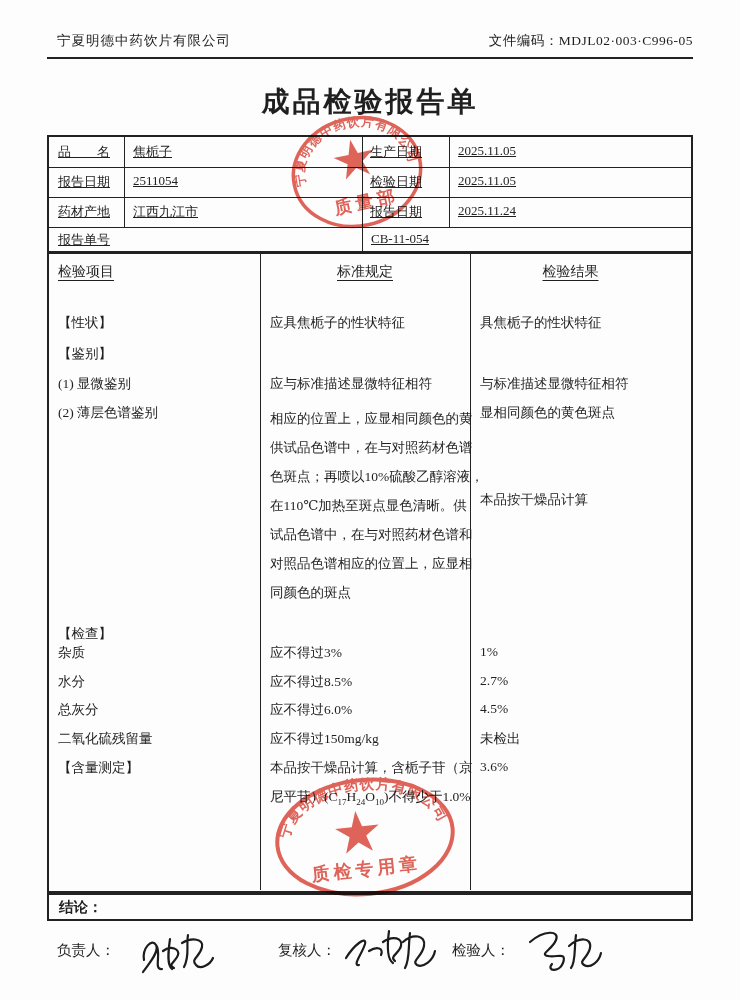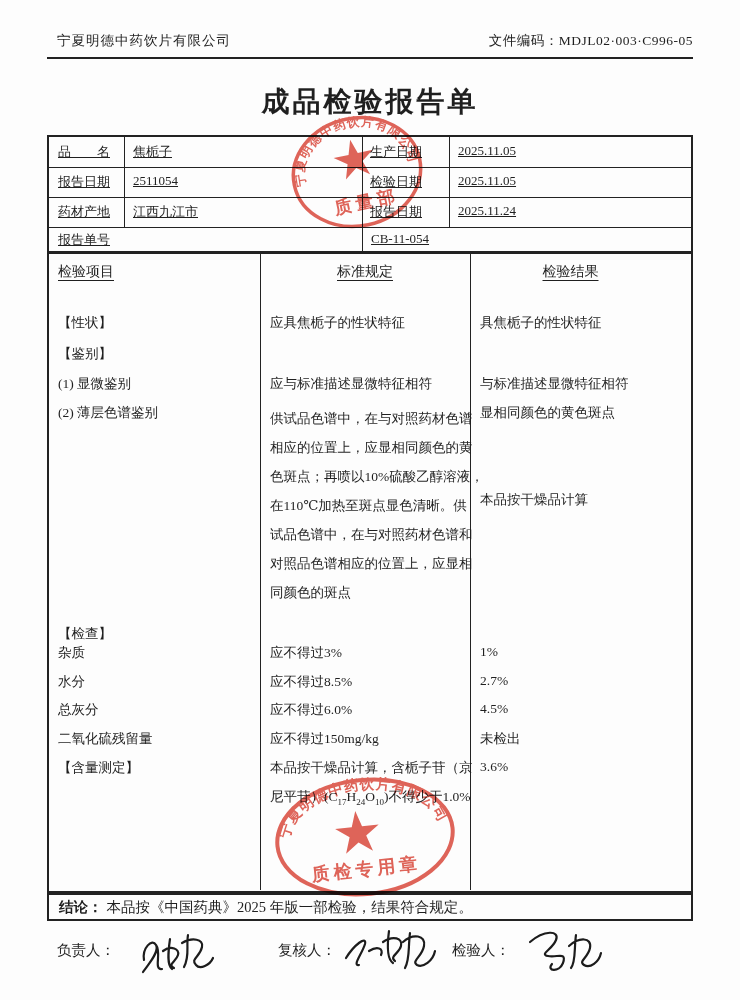--- a/index.html
+++ b/index.html
@@ -114,22 +114,22 @@
     <div class="mt c1 r-jc">【检查】</div>
     <div class="mt c1 r-zz">杂质</div>
     <div class="mt c1 r-sf">水分</div>
     <div class="mt c1 r-hf">总灰分</div>
     <div class="mt c1 r-so2">二氧化硫残留量</div>
     <div class="mt c1 r-hl">【含量测定】</div>
 
     <div class="mt c2 r-xz">应具焦栀子的性状特征</div>
     <div class="mt c2 r-xw">应与标准描述显微特征相符</div>
     <div class="mt c2 r-bc tlc">
+      <div>相应的位置上，应显相同颜色的黄</div>
       <div>供试品色谱中，在与对照药材色谱</div>
-      <div>相应的位置上，应显相同颜色的黄</div>
       <div>色斑点；再喷以10%硫酸乙醇溶液，</div>
       <div>在110℃加热至斑点显色清晰。供</div>
       <div>试品色谱中，在与对照药材色谱和</div>
       <div>对照品色谱相应的位置上，应显相</div>
       <div>同颜色的斑点</div>
     </div>
     <div class="mt c2 r-zz">应不得过3%</div>
     <div class="mt c2 r-sf">应不得过8.5%</div>
     <div class="mt c2 r-hf">应不得过6.0%</div>
     <div class="mt c2 r-so2">应不得过150mg/kg</div>
@@ -142,21 +142,20 @@
     <div class="mt c3 r-bc4">本品按干燥品计算</div>
     <div class="mt c3 r-zz">1%</div>
     <div class="mt c3 r-sf">2.7%</div>
     <div class="mt c3 r-hf">4.5%</div>
     <div class="mt c3 r-so2">未检出</div>
     <div class="mt c3 r-hl">3.6%</div>
   </div>
 
   <div class="abs conclusion">
     <span class="lbl">结论：</span>
-    <span>本品按《中国药典》2025 年版一部检验，结果符合规定。</span>
   </div>
 
   <span class="abs sig-lbl sl1">负责人：</span>
   <span class="abs sig-lbl sl2">复核人：</span>
   <span class="abs sig-lbl sl3">检验人：</span>
 
   <svg class="sig" style="left:130px;top:926px;" width="95" height="52" viewBox="0 0 95 52">
     <path d="M14,34 C12,22 22,12 26,19 C30,26 17,40 13,46 M26,19 C32,27 23,44 32,43 M40,13 C38,27 37,39 42,43 M33,25 C41,19 50,23 48,29 C46,36 37,38 44,42 M58,9 C56,21 60,30 54,41 M52,17 C62,11 74,13 72,21 C70,31 60,33 66,39 C70,44 80,39 83,32"></path>
   </svg>
   <svg class="sig" style="left:338px;top:920px;" width="105" height="56" viewBox="0 0 105 56">

